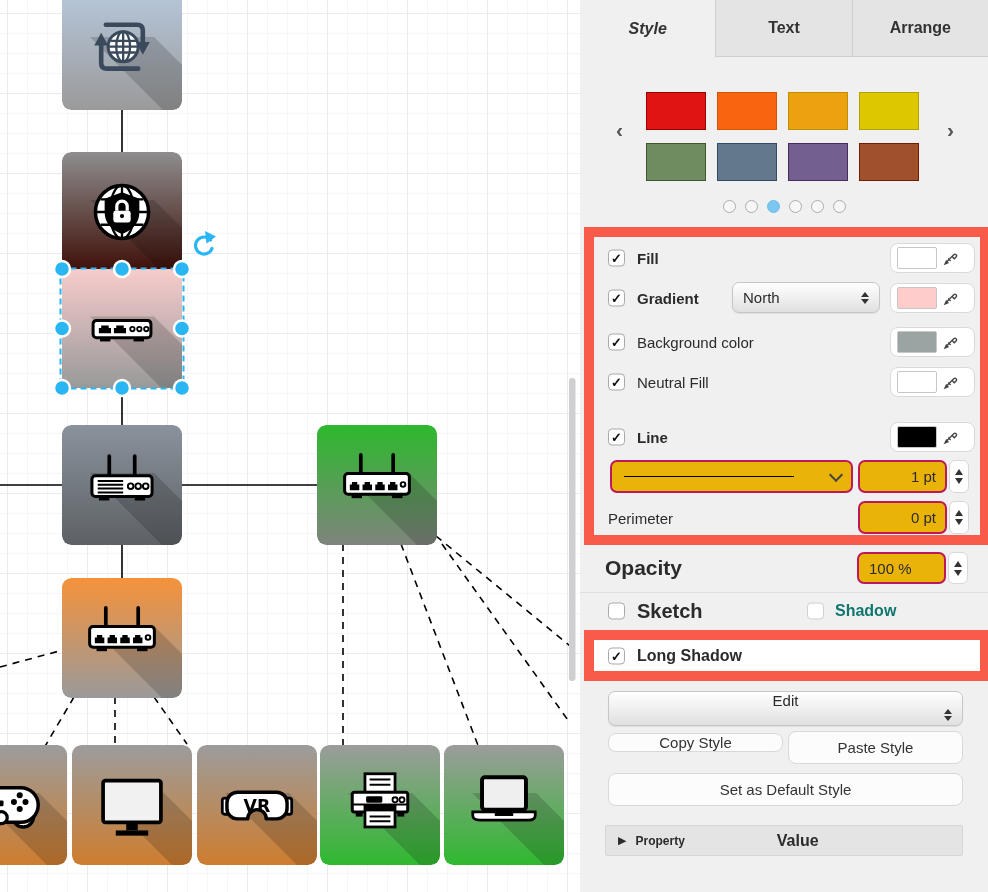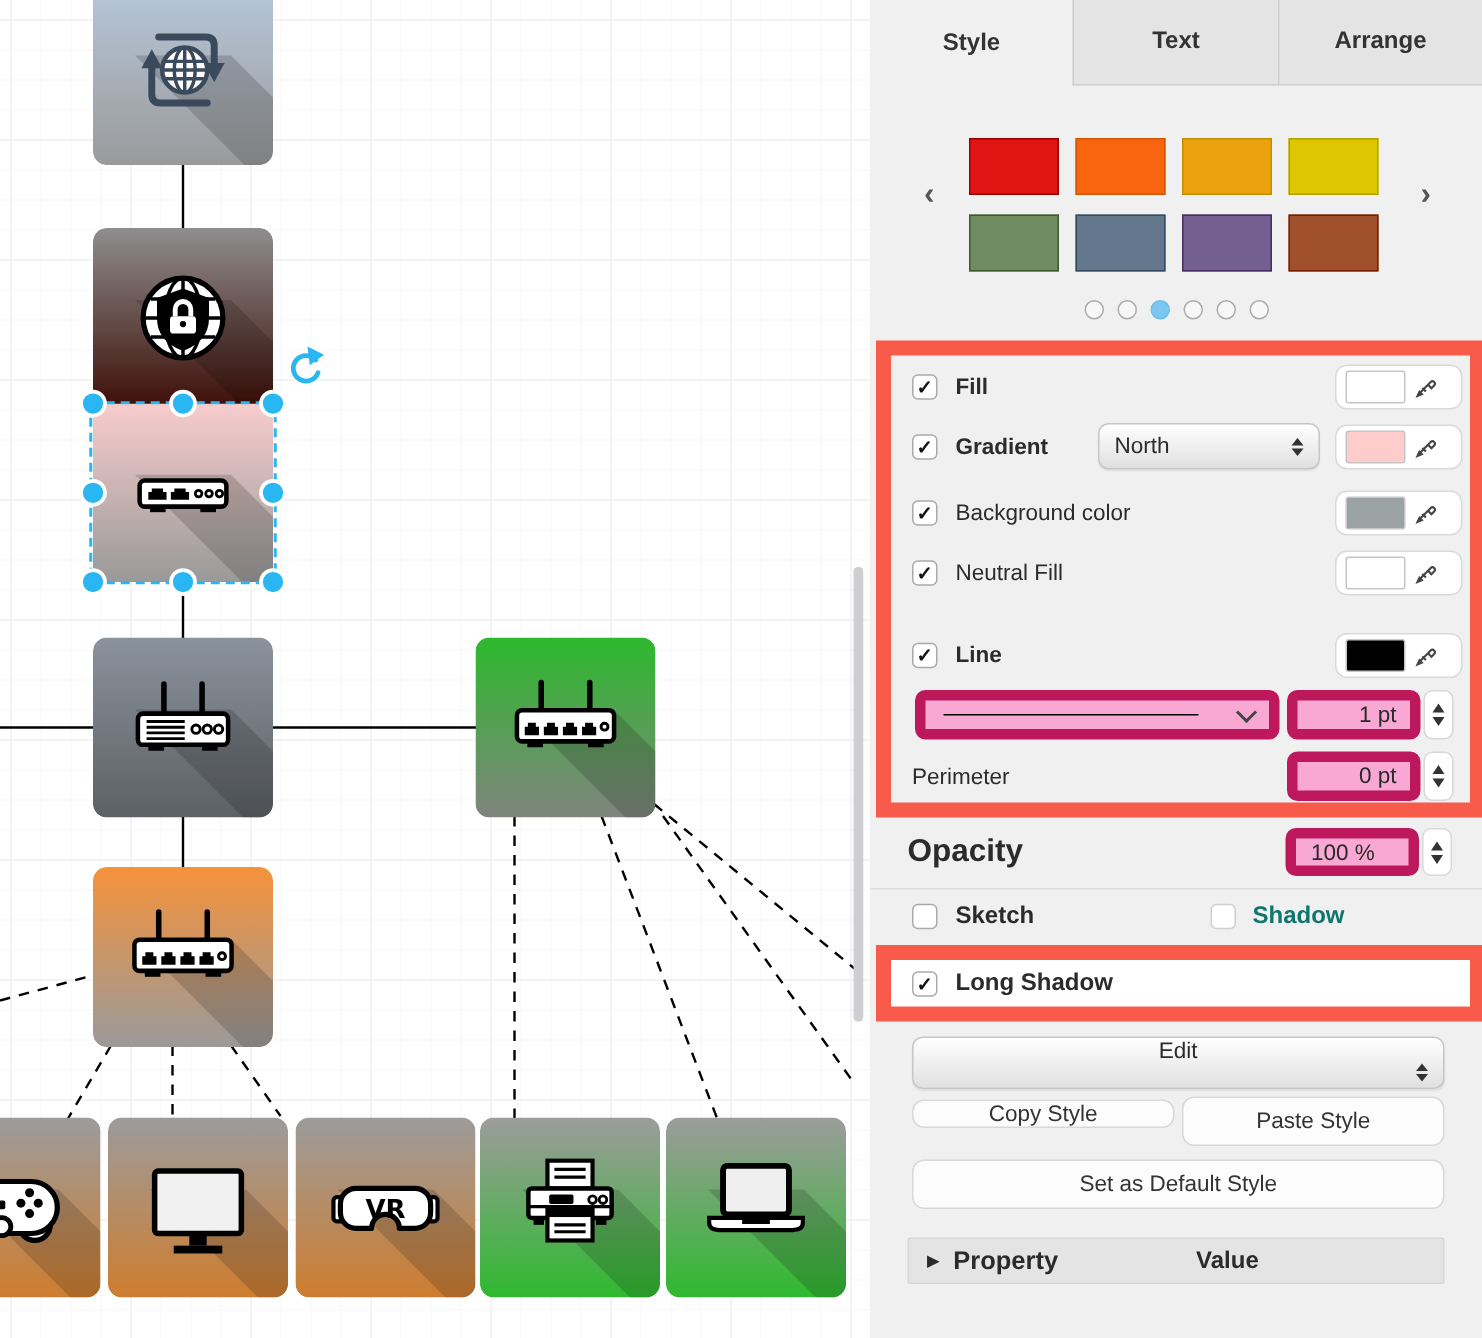--- a/index.html
+++ b/index.html
@@ -20,21 +20,21 @@
   .edge.dashed{stroke-dasharray:7 6;}
   .sel-rect{fill:none;stroke-width:2;stroke-dasharray:6 4;}
 
   
   #panel{position:absolute;left:580px;top:0;width:408px;height:892px;background:#f0f0f1;
     color:#2b2b2b;font-size:15px;}
   .tabs{position:absolute;top:0;left:0;right:0;height:57px;display:flex;}
   .tab{flex:1;display:flex;align-items:center;justify-content:center;font-size:16px;
     font-weight:600;background:#e4e4e4;border-bottom:1px solid #cfcfcf;color:#333;cursor:default;}
   .tab + .tab{border-left:1px solid #cfcfcf;}
-  .tab.active{background:#f0f0f1;border-bottom:none;}
+  .tab.active{background:#f0f0f1;border-bottom:none;font-style:italic;}
 
   .chev{position:absolute;top:118px;font-size:21px;font-weight:bold;color:#555;line-height:24px;}
   #palette{position:absolute;left:66px;top:92px;width:276px;display:grid;
     grid-template-columns:repeat(4,60px);grid-auto-rows:38px;column-gap:11px;row-gap:13px;}
   #palette span{border:1.5px solid rgba(0,0,0,.35);box-sizing:border-box;}
   #dots{position:absolute;top:200px;left:0;right:0;display:flex;justify-content:center;gap:9px;}
   .dot{width:13px;height:13px;border-radius:50%;border:1.5px solid #ababab;background:#f7f7f7;box-sizing:border-box;}
   .dot.active{background:#7cc7f1;border-color:#6fbce8;}
 
   .row{position:absolute;left:0;right:0;height:30px;}
@@ -52,41 +52,41 @@
   .cswatch{width:40px;height:22px;border:1px solid #c6c6c6;border-radius:2px;box-sizing:border-box;}
 
   .macselect{background:linear-gradient(#ffffff,#e0e0e0);border:1px solid #c6c6c6;border-radius:7px;
     box-shadow:0 1px 1px rgba(0,0,0,.08);display:flex;align-items:center;padding:0 10px;
     box-sizing:border-box;position:absolute;}
   .updown{margin-left:auto;display:flex;flex-direction:column;gap:2px;}
   .updown i{width:0;height:0;border-left:4px solid transparent;border-right:4px solid transparent;display:block;}
   .updown .u{border-bottom:5px solid #333;}
   .updown .d{border-top:5px solid #333;}
 
-  .input{position:absolute;background:#f9a8d4;border:7px solid #be185d;border-radius:7px;
+  .input{position:absolute;background:#eab308;border:2px solid #be185d;border-radius:7px;
     box-sizing:border-box;display:flex;align-items:center;justify-content:flex-end;padding-right:9px;}
   .stepper{position:absolute;width:20px;background:#fff;border:1px solid #d8d8d8;border-radius:6px;
     box-sizing:border-box;display:flex;flex-direction:column;align-items:center;justify-content:center;gap:3px;}
   .stepper i{width:0;height:0;border-left:4.5px solid transparent;border-right:4.5px solid transparent;display:block;}
   .stepper .u{border-bottom:6px solid #333;}
   .stepper .d{border-top:6px solid #333;}
 
   .dropline{width:170px;height:0;border-top:1.6px solid #000;margin-left:12px;}
   .chevdown{width:8px;height:8px;border-left:2px solid #444;border-bottom:2px solid #444;
     transform:rotate(-45deg);margin-left:auto;margin-right:10px;margin-top:-4px;}
 
   .divider{position:absolute;left:0;right:0;height:1px;background:#dedee0;}
 
   .btn{position:absolute;background:#fcfcfc;border:1px solid #d8d8d8;border-radius:8px;
     display:flex;align-items:center;justify-content:center;color:#333;box-sizing:border-box;cursor:default;}
 
   #prophdr{position:absolute;left:25px;width:358px;top:825px;height:31px;background:#e4e4e5;
     border:1px solid #d6d6d6;border-radius:2px;display:flex;align-items:center;box-sizing:border-box;}
   #prophdr .tri{font-size:11px;margin-left:12px;}
-  #prophdr .p{font-weight:bold;margin-left:9px;font-size:17px;}
+  #prophdr .p{font-weight:bold;margin-left:9px;font-size:12px;}
   #prophdr .v{font-weight:bold;margin-left:92px;font-size:16px;}
 
   .annot{position:absolute;border:10px solid #f95b4b;pointer-events:none;box-sizing:border-box;}
   #longshadow-bg{position:absolute;left:14px;right:6px;top:638px;height:35px;background:#fff;}
 
   .eyedrop{flex:0 0 auto;}
 </style>
 </head>
 <body>
 <div id="stage">
@@ -473,21 +473,21 @@
       <span class="stepper" style="left:368px;top:0;height:32px;">
         <i class="u"></i>
           <i class="d"></i>
       </span>
     </div>
 
     <div class="divider" style="top:592px;"></div>
 
     <div class="row" style="top:599px;height:24px;">
       <span class="cb"></span>
-      <span class="lbl b" style="font-size:16px;">Sketch</span>
+      <span class="lbl b" style="font-size:20px;">Sketch</span>
       <span class="cb dis" style="left:227px;"></span>
       <span class="lbl b dim" style="left:255px;font-size:16px;">Shadow</span>
     </div>
 
     <div id="longshadow-bg"></div>
     <div class="row" style="top:640px;height:31px;">
       <span class="cb">✓</span>
       <span class="lbl b" style="font-size:16px;">Long Shadow</span>
     </div>
 

